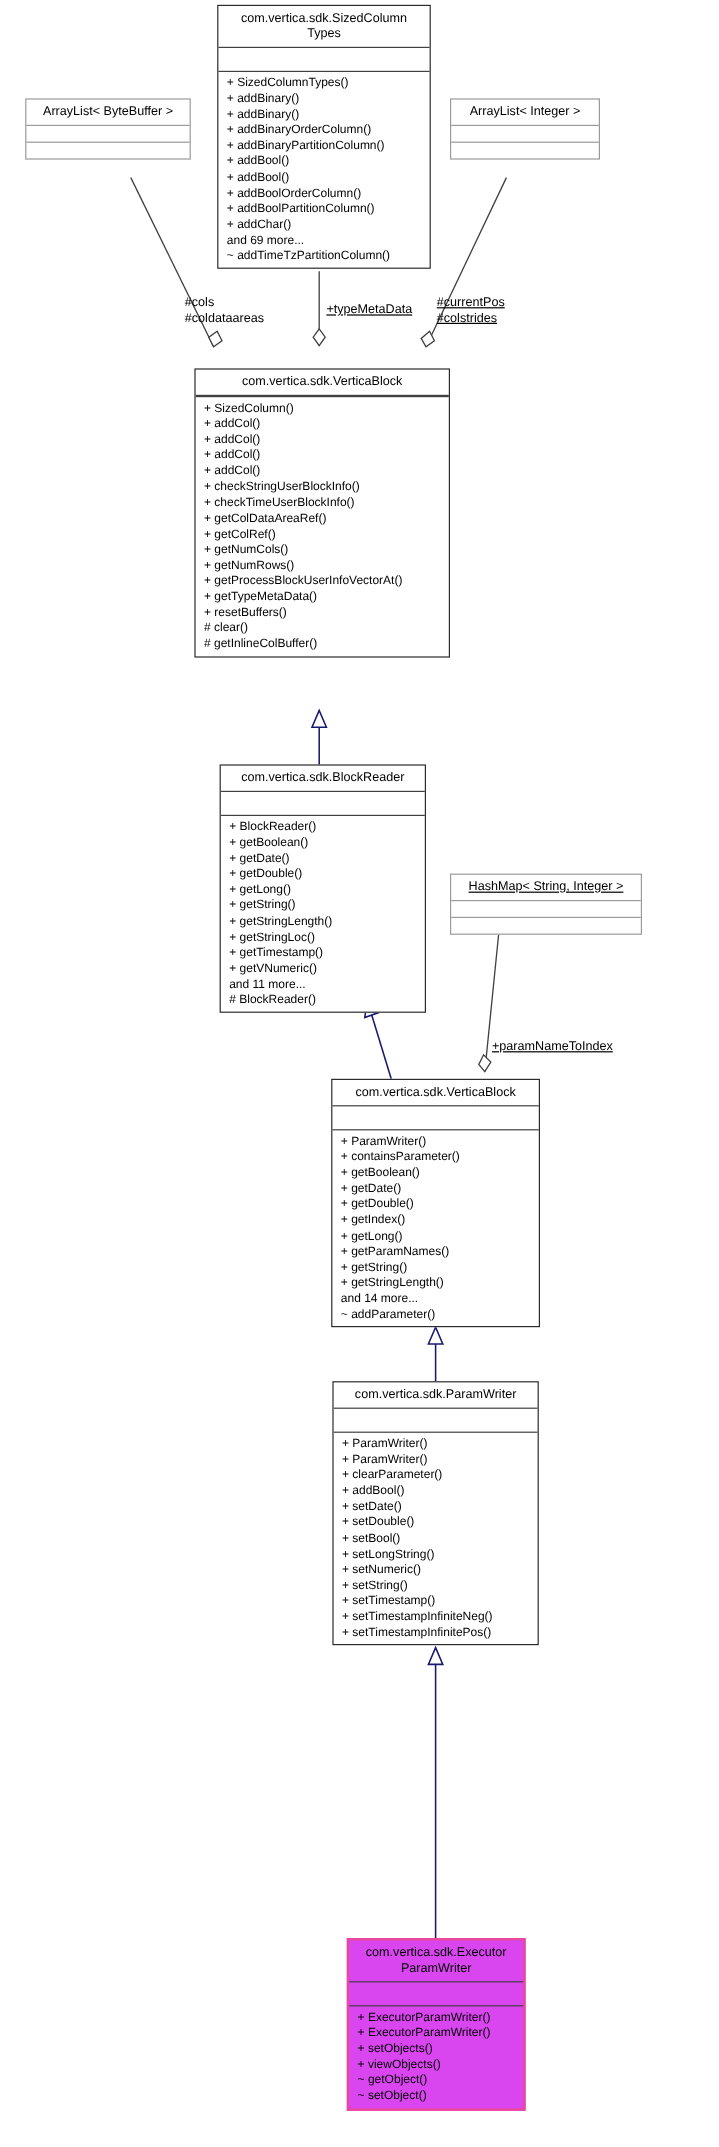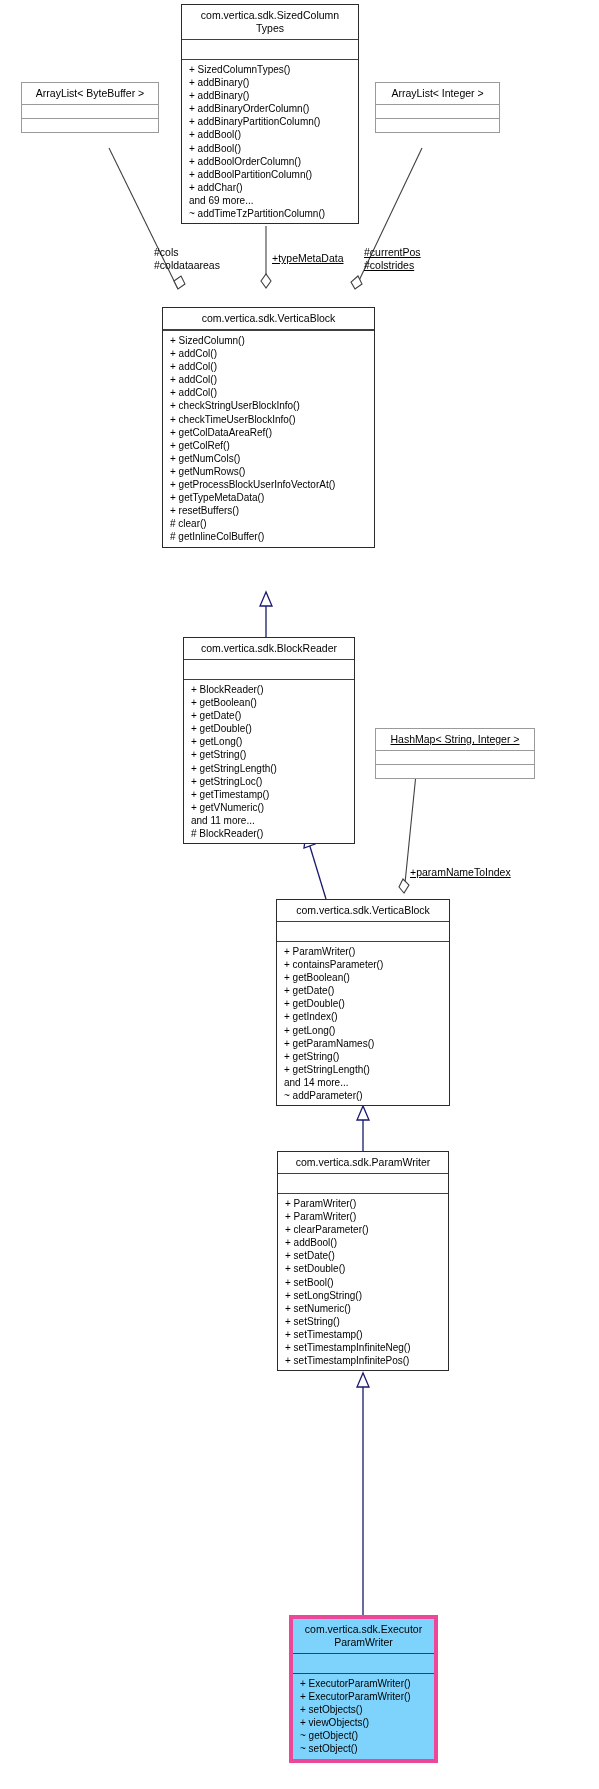--- a/index.html
+++ b/index.html
@@ -34,22 +34,22 @@
     background: #ffffff;
     border: 1px solid #404040;
   }
   .node.thick {
     border: 1px solid #2b2b2b;
   }
   .node.plain {
     border: 1px solid #9a9a9a;
   }
   .node.highlight {
-    background: #7dd3fc;
-    border: 4px solid #ec4899;
+    background: #d946ef;
+    border: 2px solid #ec4899;
   }
   .node-title {
     text-align: center;
     font-size: 10.5px;
     line-height: 13px;
     padding: 4px 4px 4px 4px;
     white-space: pre-line;
   }
   .divider {
     border-top: 1px solid #404040;

